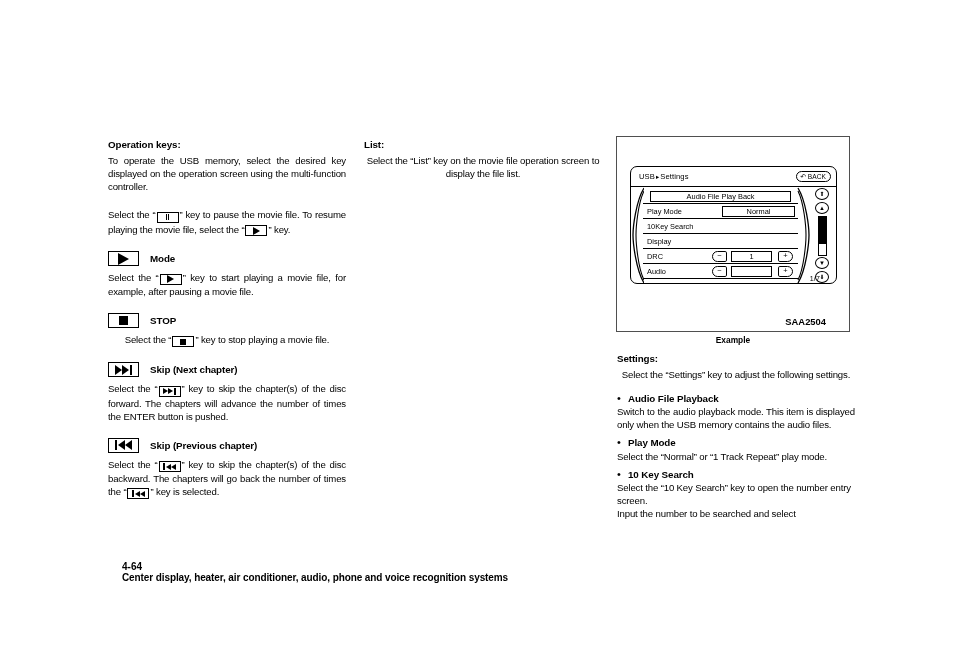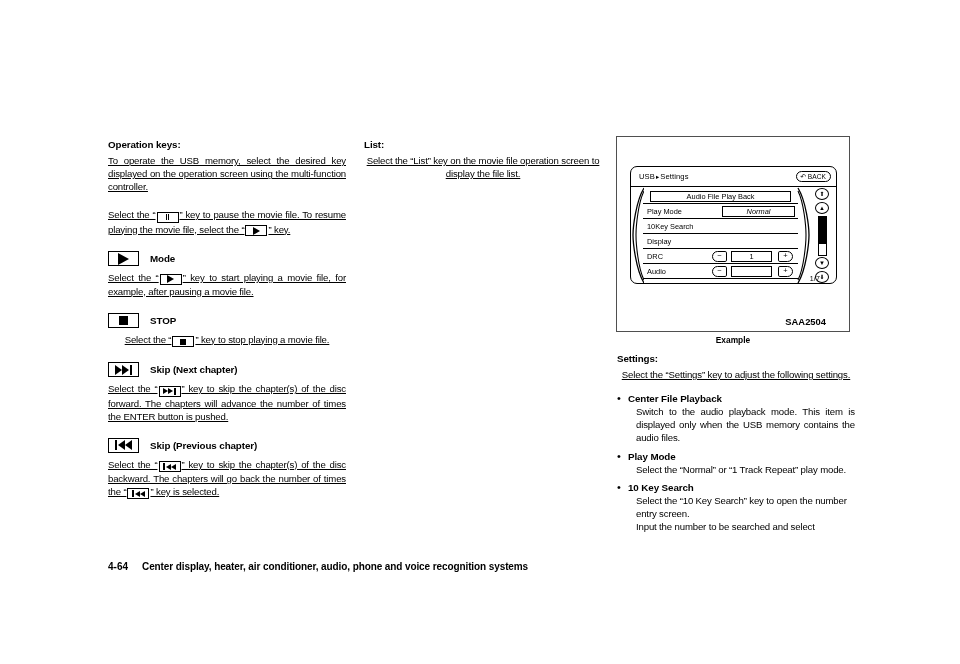--- a/index.html
+++ b/index.html
@@ -40,21 +40,20 @@
     letter-spacing: -0.1px;
     margin: 0 0 3px 0;
   }
   p.body {
     margin: 0 0 0 0;
     text-align: justify;
     text-justify: inter-word;
     font-size: 9.6px;
     line-height: 13.1px;
     letter-spacing: -0.15px;
-    text-decoration: underline;
   }
   p.body.nojust { text-align: center; }
 
   .gap-lg { height: 15px; }
   .gap-sm { height: 6px; }
 
   
   .keyrow {
     display: flex;
     align-items: center;
@@ -190,21 +189,20 @@
     font-size: 11px;
     line-height: 13.1px;
   }
   .bullet-title {
     font-weight: bold;
     font-size: 9.8px;
     line-height: 13.1px;
     letter-spacing: -0.1px;
   }
   .bullet-body {
-    margin-left: 19px;
     text-align: justify;
     font-size: 9.6px;
     line-height: 13.1px;
     letter-spacing: -0.15px;
   }
   .bullet-body.nojust { text-align: left; }
 
   
   .figure-frame {
     position: absolute;
@@ -334,21 +332,20 @@
   }
   .nav-field.wide {
     left: 7px;
     right: 7px;
     top: 1.5px;
   }
   .nav-field.value {
     left: 79px;
     right: 3px;
     top: 1.5px;
-    font-style: italic;
   }
   .nav-field.num {
     left: 88px;
     right: 26px;
     top: 1.5px;
   }
   .nav-field.num-empty {
     left: 88px;
     right: 26px;
     top: 1.5px;
@@ -437,20 +434,21 @@
 
   
   .footer {
     position: absolute;
     left: 108px;
     top: 561px;
     display: flex;
     align-items: baseline;
     font-weight: bold;
     font-size: 10px;
+    flex-direction: column;
   }
   .footer-page { letter-spacing: 0px; }
   .footer-title { margin-left: 14px; letter-spacing: -0.1px; }
 
   .watermark {
     position: absolute;
     right: 16px;
     top: 626px;
     font-size: 19px;
     color: #b3b3b3;
@@ -630,21 +628,21 @@
 
   <div class="col col-3" style="top:352px;">
     <div class="head">Settings:</div>
     <p class="body nojust">Select the “Settings” key to adjust the following settings.</p>
 
     <div class="gap-sm"></div>
 
     <div class="bullet-item">
       <div class="bullet-head">
         <span class="bullet-dot">•</span>
-        <span class="bullet-title">Center File Playback</span>
+        <span class="bullet-title">Audio File Playback</span>
       </div>
       <div class="bullet-body">Switch to the audio playback mode. This item is displayed only when the USB memory contains the audio files.</div>
     </div>
 
     <div class="bullet-item">
       <div class="bullet-head">
         <span class="bullet-dot">•</span>
         <span class="bullet-title">Play Mode</span>
       </div>
       <div class="bullet-body nojust">Select the “Normal” or “1 Track Repeat” play mode.</div>

